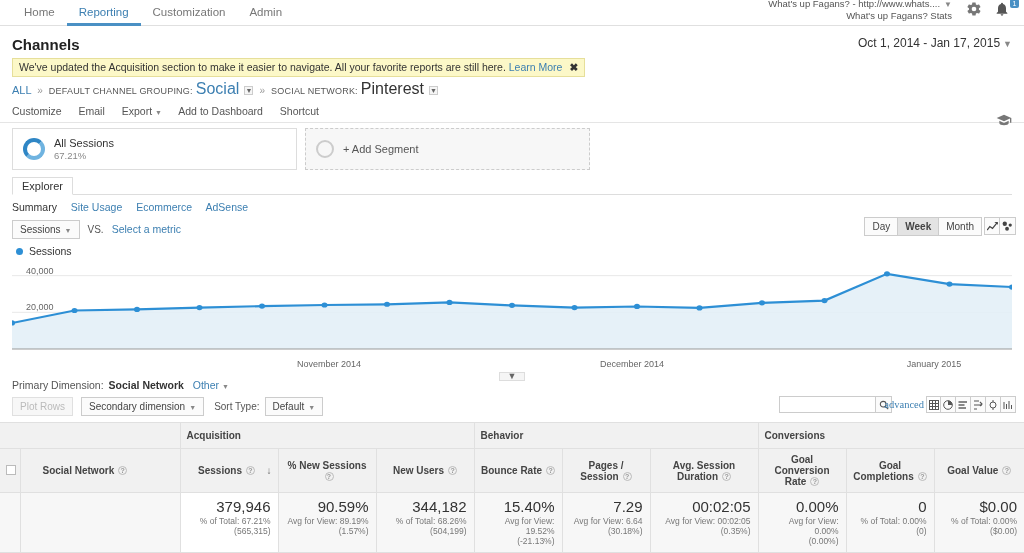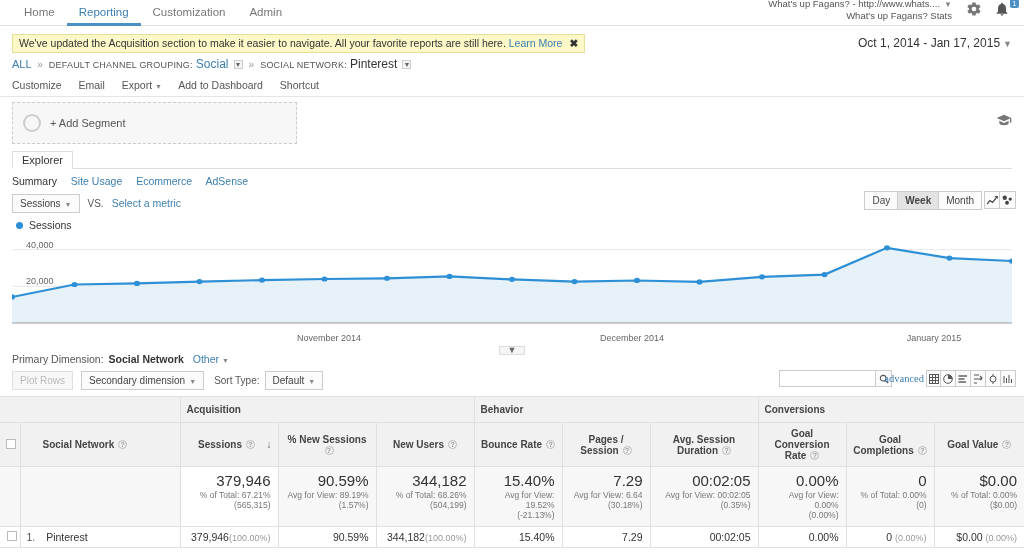--- a/index.html
+++ b/index.html
@@ -45,21 +45,21 @@
   .notice {
     background:#fcf8c8; border:1px solid #e6df9a; color:#333;
     font-size:10.5px; padding:2px 6px; display:inline-block; line-height:13px;
   }
   .notice a { color:#3c7fb1; }
   .notice .x { color:#333; margin-left:4px; font-weight:bold; cursor:pointer; }
 
   .crumbs { padding:4px 0 0 0; font-size:11px; color:#3c7fb1; line-height:15px; }
   .crumbs .sep { color:#999; margin:0 3px; font-size:10px; }
   .crumbs .lbl { color:#555; font-size:9px; letter-spacing:.2px; }
-  .crumbs .val { color:#3c7fb1; font-size:12px; }
+  .crumbs .val { color:#3c7fb1; font-size:16px; }
   .crumbs a { color:#3c7fb1; text-decoration:none; cursor:pointer; }
   .mini-caret {
     display:inline-block; border:1px solid #ccc; background:#f5f5f5;
     width:9px; height:9px; line-height:7px; text-align:center;
     font-size:7px; color:#666; vertical-align:1px; margin-left:2px; cursor:pointer;
   }
 
   .actionbar { padding:6px 0 5px 0; font-size:10.5px; color:#555; }
   .actionbar span.act { margin-right:14px; cursor:pointer; }
   .actionbar .caret { font-size:7px; color:#888; }
@@ -221,20 +221,21 @@
     </svg>
     <span class="badge">1</span>
   </div>
 </div>
 
 <div class="pagehead">
   <div class="daterange">
     <span>Oct 1, 2014 - Jan 17, 2015</span><span class="cd">▼</span>
   </div>
 
+  <div class="page-title">Channels</div>
 
   <div class="notice">
     <span>We've updated the Acquisition section to make it easier to navigate. All your favorite reports are still here.</span>
     <a>Learn More</a>
     <span class="x">✖</span>
   </div>
 
   <div class="crumbs">
     <a>ALL</a>
     <span class="sep">»</span>
@@ -258,20 +259,27 @@
   <div class="grad-icon">
     <svg width="16" height="12" viewBox="0 0 24 18">
       <path fill="#777" d="M12 1 1 6l11 5 9-4.1V13h2V6L12 1zM5 10.2V14c0 1.7 3.1 3 7 3s7-1.3 7-3v-3.8l-7 3.2-7-3.2z"></path>
     </svg>
   </div>
 </div>
 
 <hr class="sep">
 
 <div class="segments">
+  <div class="seg">
+    <div class="donut"></div>
+    <div>
+      <div class="nm">All Sessions</div>
+      <div class="pc">67.21%</div>
+    </div>
+  </div>
   <div class="seg add">
     <div class="donut empty"></div>
     <div class="nm">+ Add Segment</div>
   </div>
 </div>
 
 <div class="explorer-wrap">
   <div class="tabrow">
     <span class="tab">Explorer</span>
   </div>

